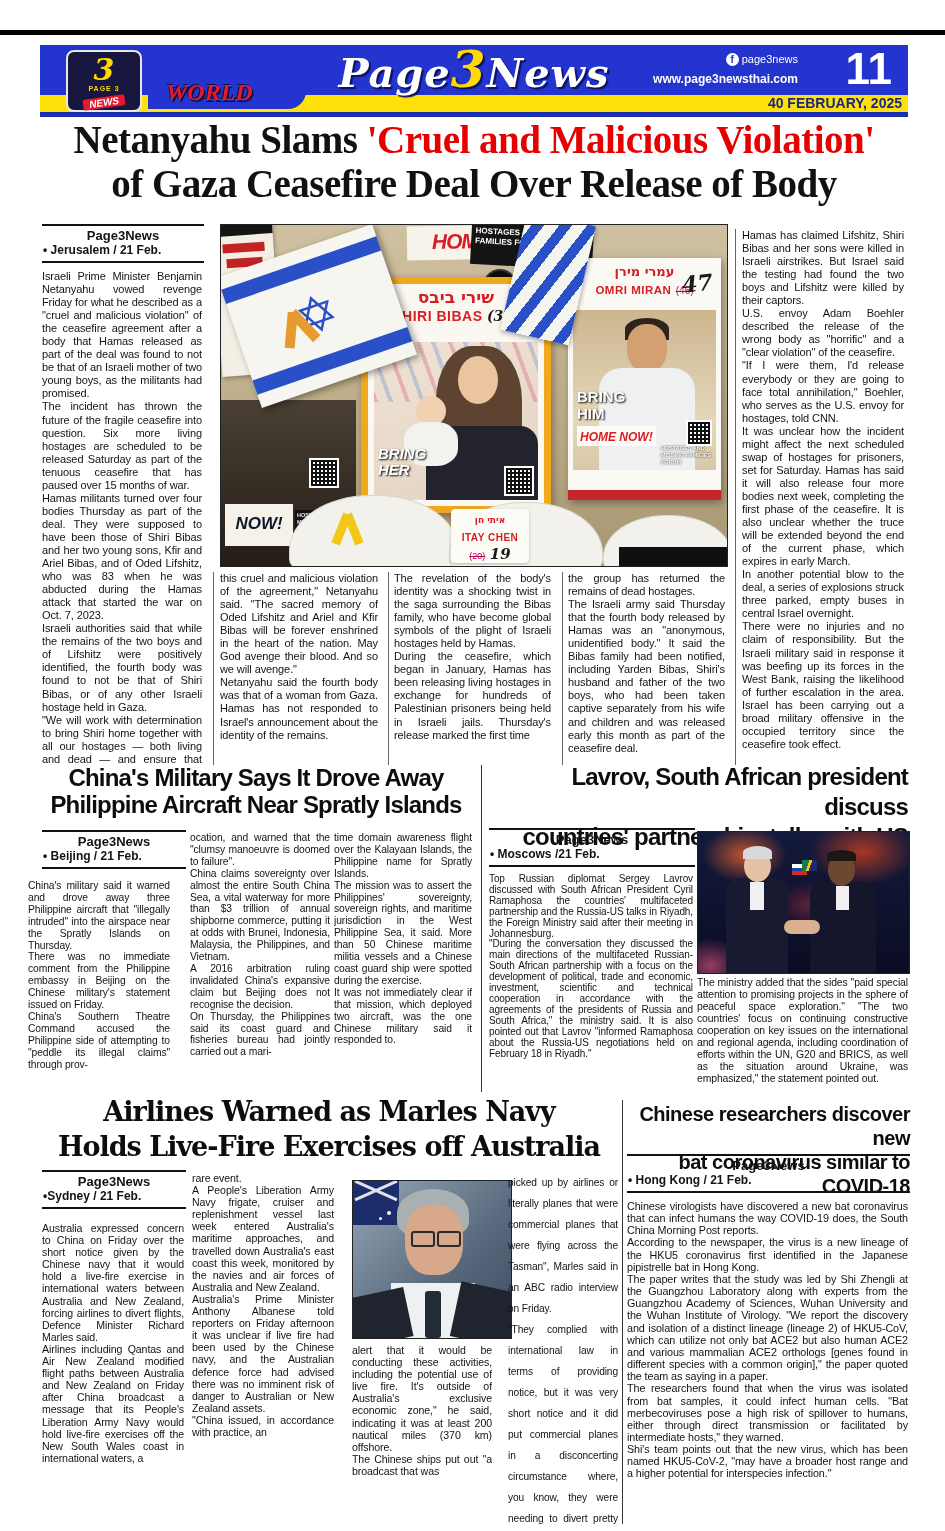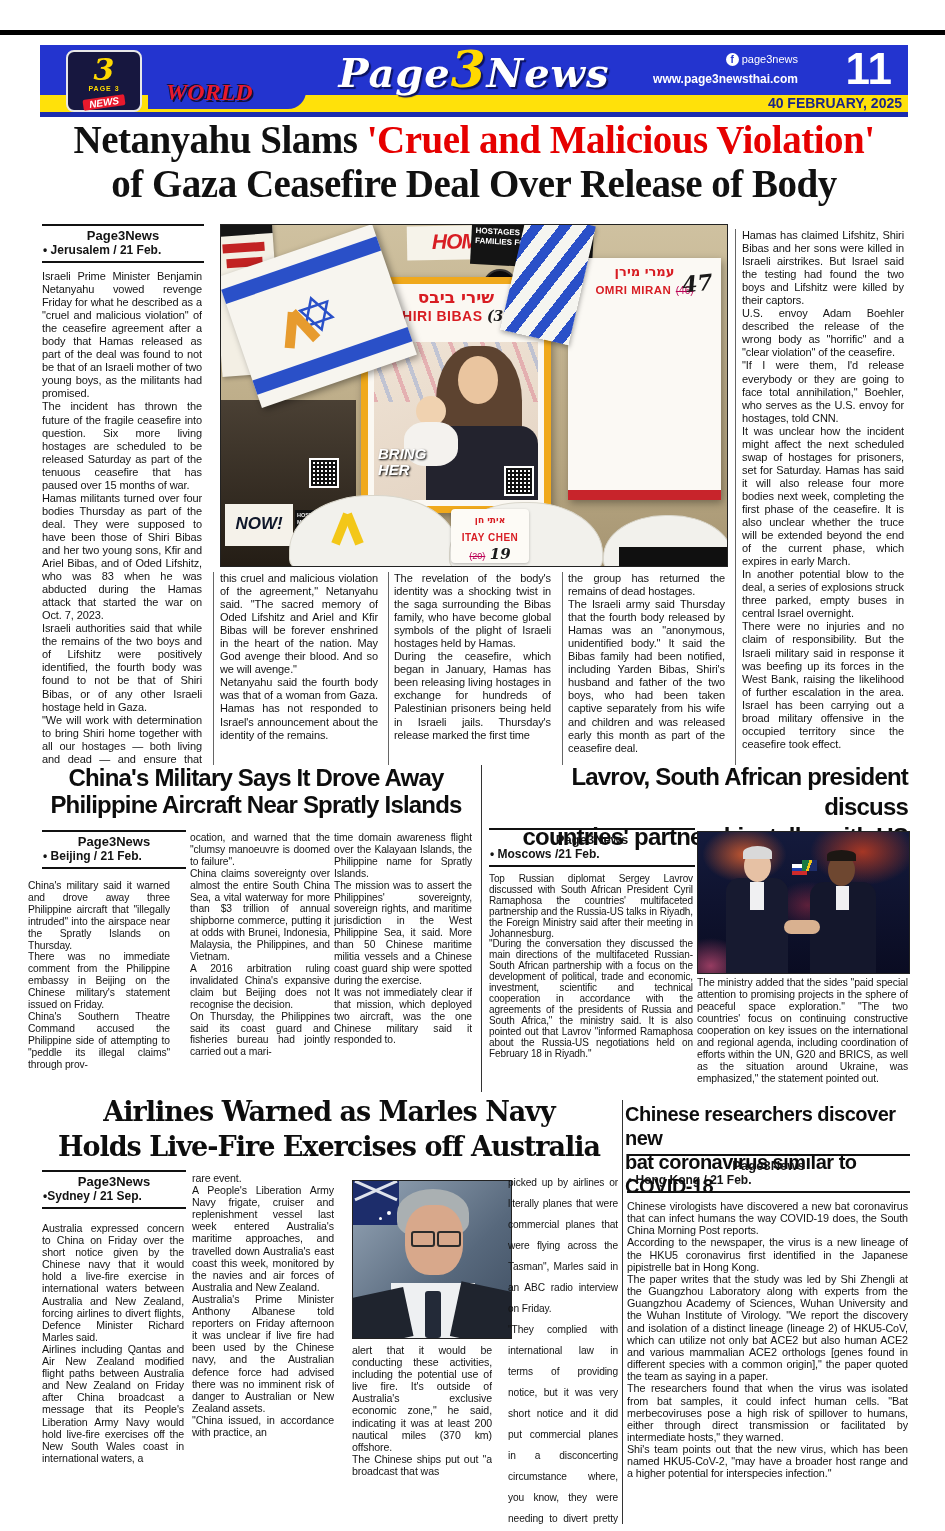--- a/index.html
+++ b/index.html
@@ -24,21 +24,21 @@
   .hdr-web{color:#fff;font-size:12px;font-weight:bold;text-align:right;}
   .fb-circle{display:inline-block;width:13px;height:13px;border-radius:50%;background:#fff;color:#2334cf;
              font-weight:bold;font-size:10px;line-height:13px;text-align:center;margin-right:3px;}
   .page-num{color:#fff;font-weight:bold;font-size:44px;line-height:48px;}
   .hdr-date{color:#1c2687;font-weight:bold;font-size:14px;line-height:17px;text-align:right;}
   
   .lead-hl{text-align:center;font-family:"Liberation Serif",serif;font-weight:bold;font-size:39px;line-height:44px;letter-spacing:-0.5px;color:#111;}
   .lead-hl .red{color:#e60000;}
   .mid-hl{text-align:center;font-weight:bold;font-size:24px;line-height:27px;letter-spacing:-0.8px;color:#0d0d0d;}
   .air-hl{text-align:center;font-family:"DejaVu Serif",serif;font-weight:bold;font-size:27px;line-height:35px;letter-spacing:-1px;color:#0d0d0d;}
-  .bat-hl{text-align:left;font-weight:bold;font-size:20px;line-height:24px;letter-spacing:-0.5px;color:#0d0d0d;}
+  .bat-hl{text-align:right;font-weight:bold;font-size:20px;line-height:24px;letter-spacing:-0.5px;color:#0d0d0d;}
   
   .byline{border-top:2px solid #111;border-bottom:2px solid #111;padding:2px 1px 3px;}
   .by-brand{text-align:center;font-weight:bold;font-size:13px;line-height:15px;}
   .by-date{font-weight:bold;font-size:12px;line-height:15px;}
   
   .body-col{text-align:justify;white-space:pre-line;overflow:hidden;}
   .lead-body{font-size:11px;line-height:13.05px;letter-spacing:-0.1px;}
   .china-body{font-size:10.3px;line-height:11.9px;letter-spacing:-0.1px;}
   .lav-left{font-size:10px;line-height:10.9px;letter-spacing:-0.1px;}
   .lav-right{font-size:10.4px;line-height:12px;letter-spacing:-0.1px;}
@@ -151,20 +151,31 @@
       </div>
     </div>
 
     <div class="abs" style="left:347px;top:33px;width:153px;height:242px;background:#fbf9f4;box-shadow:2px 3px 8px rgba(0,0,0,.35);z-index:2;">
       <div style="text-align:center;padding-top:4px;">
         <span class="heb" style="font-size:13px;">עמרי מירן</span><br>
         <span class="poster-name" style="font-size:11.5px;">OMRI MIRAN</span>
         <span style="font-size:10px;color:#b05;text-decoration:line-through;">(46)</span>
       </div>
       <div class="abs handwrite" style="right:8px;top:12px;font-size:22px;transform:rotate(-6deg);">47</div>
+      <div class="abs" style="left:5px;top:52px;width:143px;height:160px;background:linear-gradient(180deg,#cdb68f,#e5d7bb 70%,#d8c8a8);overflow:hidden;">
+        <div class="abs" style="left:52px;top:8px;width:44px;height:22px;background:#2e241c;border-radius:50% 50% 0 0;"></div>
+        <div class="abs" style="left:54px;top:14px;width:40px;height:48px;background:#d2a071;border-radius:45%;"></div>
+        <div class="abs" style="left:26px;top:58px;width:96px;height:102px;background:#eef0f2;border-radius:22px 22px 0 0;"></div>
+        <div class="abs" style="left:4px;top:78px;width:56px;color:#fff;font-weight:bold;font-size:15px;line-height:17px;text-shadow:1px 1px 2px #000;">BRING HIM</div>
+        <div class="abs" style="left:4px;top:116px;background:#fdfcf8;padding:1px 3px;">
+          <span style="color:#d81d23;font-weight:bold;font-style:italic;font-size:12px;">HOME NOW!</span>
+        </div>
+        <div class="abs" style="right:3px;bottom:4px;width:52px;color:#fff;font-size:5.5px;line-height:7px;font-weight:bold;text-shadow:0 0 2px #000;">HOSTAGES AND MISSING FAMILIES FORUM</div>
+        <div class="abs qr" style="right:4px;bottom:24px;width:22px;height:22px;"></div>
+      </div>
       <div class="abs" style="left:0;bottom:0;width:153px;height:10px;background:#c8242b;"></div>
     </div>
 
     <div class="abs chair" style="left:68px;top:270px;width:168px;height:72px;z-index:6;"></div>
     <div class="abs chair" style="left:228px;top:277px;width:152px;height:66px;z-index:6;"></div>
     <div class="abs chair" style="left:382px;top:290px;width:128px;height:54px;z-index:6;"></div>
     <div class="abs" style="left:116px;top:288px;width:9px;height:32px;background:#f3c718;transform:rotate(22deg);z-index:7;"></div>
     <div class="abs" style="left:128px;top:288px;width:9px;height:32px;background:#f3c718;transform:rotate(-22deg);z-index:7;"></div>
 
     <div class="abs" style="left:230px;top:284px;width:78px;height:54px;background:#fdfbf6;border-radius:4px;text-align:center;z-index:7;box-shadow:0 1px 3px rgba(0,0,0,.25);">
@@ -243,21 +254,21 @@
     <div class="abs" style="left:86px;top:88px;width:36px;height:14px;background:#d9b190;border-radius:7px;"></div>
   </div>
   <div class="abs body-col lav-right" style="left:697px;top:977px;width:211px;height:124px;">The ministry added that the sides "paid special attention to promising projects in the sphere of peaceful space exploration." "The two countries' focus on continuing constructive cooperation on key issues on the international and regional agenda, including coordination of efforts within the UN, G20 and BRICS, as well as the situation around Ukraine, was emphasized," the statement pointed out.</div>
 
   <div class="abs air-hl" style="left:40px;top:1094px;width:578px;">
     <div>Airlines Warned as Marles Navy</div>
     <div>Holds Live-Fire Exercises off Australia</div>
   </div>
   <div class="abs byline" style="left:42px;top:1170px;width:142px;">
     <div class="by-brand">Page3News</div>
-    <div class="by-date">•Sydney / 21 Sep.</div>
+    <div class="by-date">•Sydney / 21 Feb.</div>
   </div>
   <div class="abs body-col air-body" style="left:42px;top:1222px;width:142px;height:300px;">Australia expressed concern to China on Friday over the short notice given by the Chinese navy that it would hold a live-fire exercise in international waters between Australia and New Zealand, forcing airlines to divert flights, Defence Minister Richard Marles said.
 Airlines including Qantas and Air New Zealand modified flight paths between Australia and New Zealand on Friday after China broadcast a message that its People's Liberation Army Navy would hold live-fire exercises off the New South Wales coast in international waters, a</div>
   <div class="abs body-col air-body" style="left:192px;top:1172px;width:142px;height:352px;">rare event.
 A People's Liberation Army Navy frigate, cruiser and replenishment vessel last week entered Australia's maritime approaches, and travelled down Australia's east coast this week, monitored by the navies and air forces of Australia and New Zealand.
 Australia's Prime Minister Anthony Albanese told reporters on Friday afternoon it was unclear if live fire had been used by the Chinese navy, and the Australian defence force had advised there was no imminent risk of danger to Australian or New Zealand assets.
 "China issued, in accordance with practice, an</div>
   <div class="abs photo" style="left:352px;top:1180px;width:158px;height:157px;background:linear-gradient(135deg,#97a7b8,#57687c 60%,#3e4d60);">
     <div class="abs" style="left:0;top:0;width:46px;height:44px;background:#1d2d6b;">
       <div class="abs" style="left:0;top:8px;width:46px;height:3px;background:#dfe3ec;transform:rotate(24deg);"></div>

